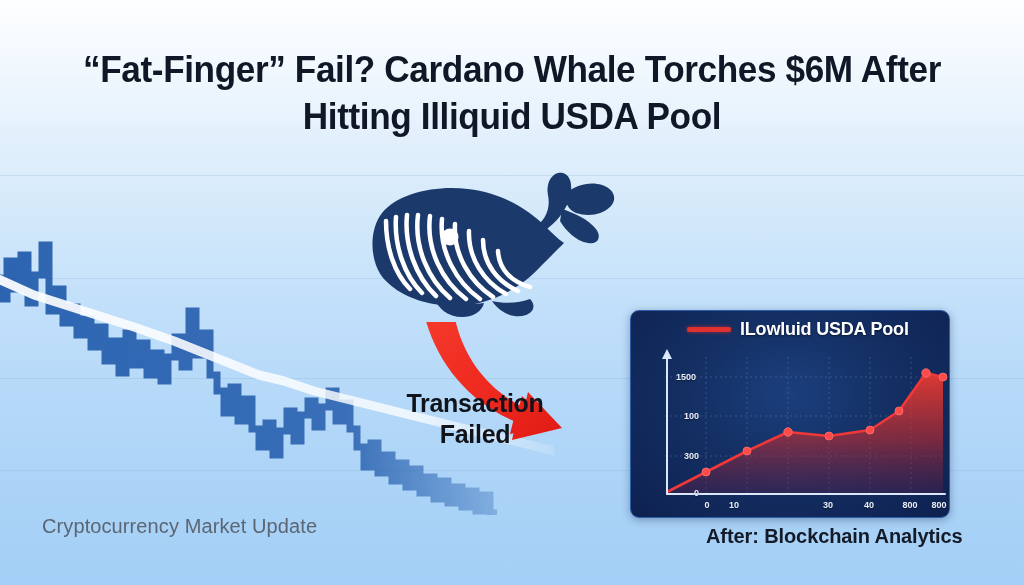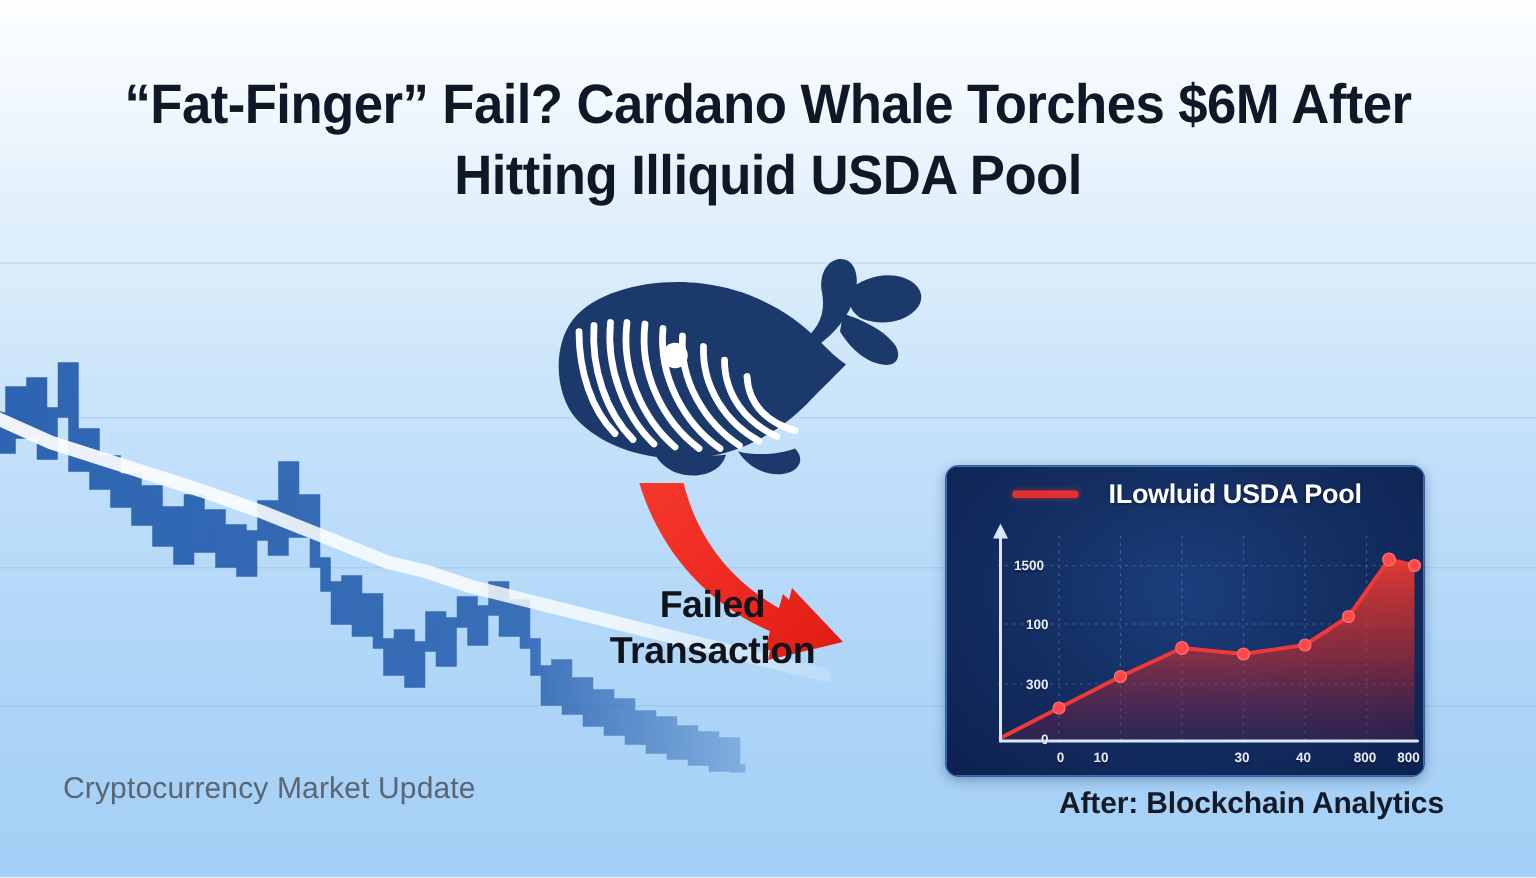--- a/index.html
+++ b/index.html
@@ -77,22 +77,22 @@
     border-radius:9px;
     background:radial-gradient(ellipse at 50% 40%, #1b3f7d 0%, #142f63 45%, #0d2150 100%);
     border:1px solid #2f5ea8;
     box-shadow:0 2px 8px rgba(10,30,70,.35);
     overflow:hidden;
   }
   .panel-inner{position:absolute;inset:0;}
   .panel svg{display:block;width:100%;height:100%;}
 
   .legend{
-    position:absolute;left:44px;top:8px;
-    display:flex;align-items:center;gap:20px;justify-content:center;
+    position:absolute;left:56px;top:8px;
+    display:flex;align-items:center;gap:9px;justify-content:center;
   }
   .legend-swatch{
     width:44px;height:5px;border-radius:2px;background:#e03030;
     box-shadow:0 0 4px rgba(230,48,48,.6);
   }
   .legend-label{
     color:#ffffff;font-size:18px;font-weight:bold;letter-spacing:-.2px;
     text-shadow:0 1px 2px rgba(0,0,0,.5);
   }
 
@@ -234,22 +234,22 @@
       <path d="M10,0 C22,42 50,76 94,96 L90,112 L132,104 L102,74 L98,88
                C62,68 40,38 32,0 Z" fill="url(#arrowG)"></path>
       <path d="M8,2 C20,44 48,78 92,98 L88,114 L134,106 L104,74" fill="none" stroke="none"></path>
 
       <path d="M4,-8 C16,40 48,80 96,100 L92,118 L142,106 L108,70 L104,86
                C66,66 42,34 34,-8 Z" fill="url(#arrowG)"></path>
     </svg>
   </div>
 
   <div class="failed">
+    <div>Transaction</div>
     <div>Failed</div>
-    <div>Transaction</div>
   </div>
 
   <div class="panel">
     <div class="panel-inner">
       <svg viewBox="0 0 318 206" preserveAspectRatio="none">
         <defs>
           <linearGradient id="areaFill" x1="0" y1="0" x2="0" y2="1">
             <stop offset="0%" stop-color="#f03b30" stop-opacity="0.92"></stop>
             <stop offset="55%" stop-color="#d02a28" stop-opacity="0.55"></stop>
             <stop offset="100%" stop-color="#7a1a40" stop-opacity="0.25"></stop>

